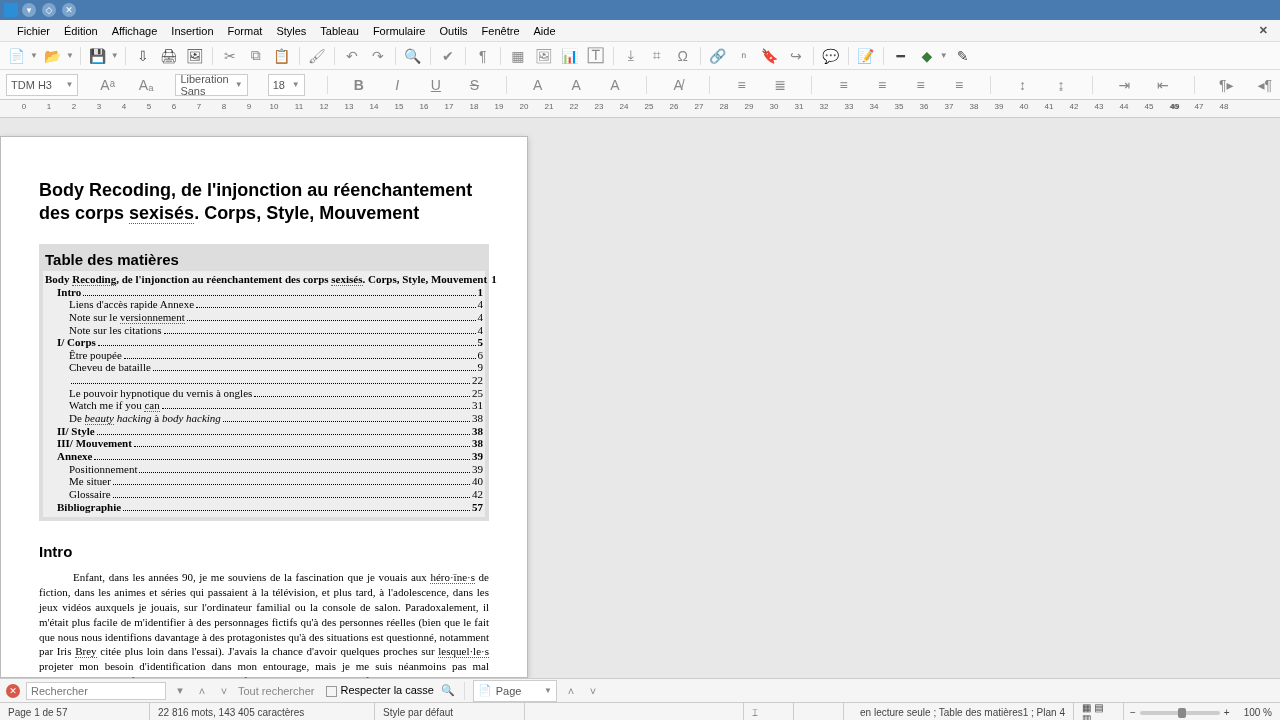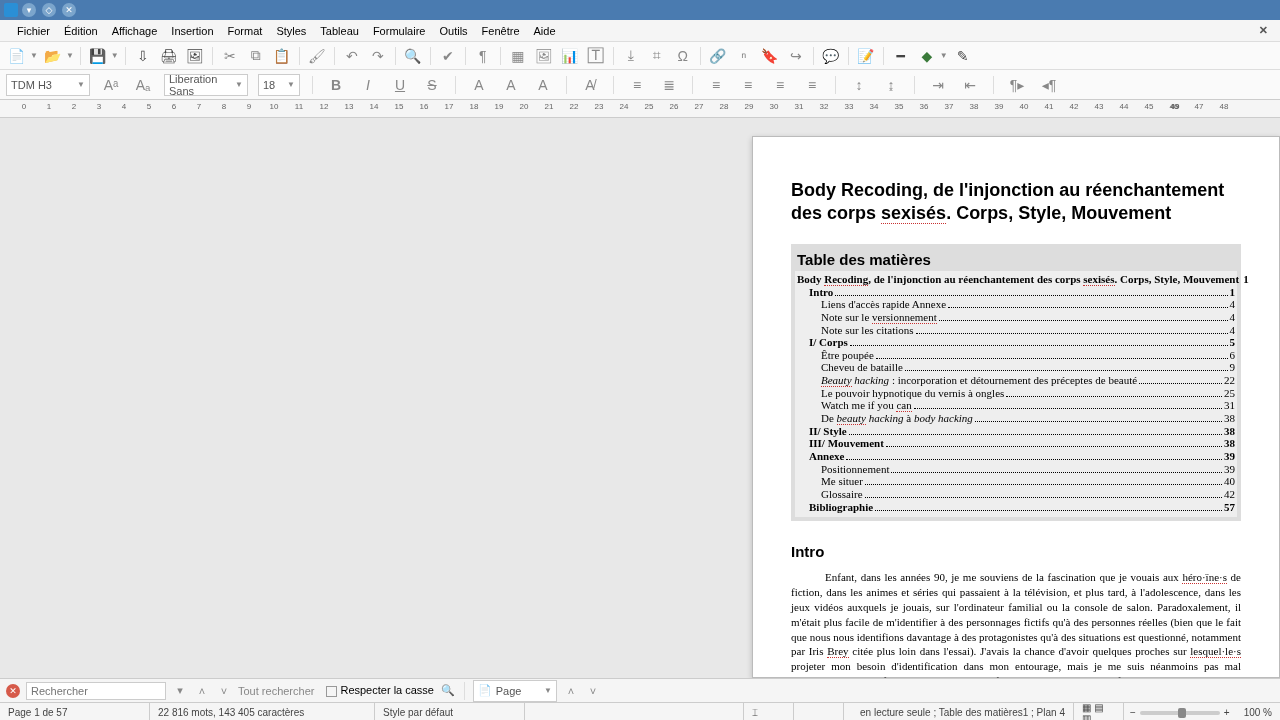--- a/index.html
+++ b/index.html
@@ -10,26 +10,26 @@
 .titlebar .wbtns{ display:flex;gap:6px;padding-right:6px;}
 .titlebar .wbtn{ width:14px;height:14px;border-radius:7px;background:#7ba5cc;display:flex;align-items:center;justify-content:center;font-size:9px;cursor:pointer;}
 .menubar{ background:#f5f5f5;height:22px;display:flex;align-items:center;padding:0 11px;gap:2px;font-size:11px;border-bottom:1px solid #ddd;position:relative;}
 .menubar span{ padding:2px 6px;cursor:pointer;}
 .menubar .close-panel{ position:absolute;right:6px;font-weight:bold;cursor:pointer;color:#555;}
 .toolbar{ background:#fafafa;height:28px;display:flex;align-items:center;padding:0 6px;gap:4px;border-bottom:1px solid #ddd;}
 .tbtn{ width:22px;height:22px;display:flex;align-items:center;justify-content:center;color:#888;font-size:14px;border-radius:2px;}
 .tbtn.en{ color:#444;cursor:pointer;}
 .sep{ width:1px;height:18px;background:#ddd;margin:0 2px;}
 .drop{ font-size:8px;color:#888;margin-left:-2px;}
-.fmtbar{ background:#fafafa;height:30px;display:flex;align-items:center;padding:0 6px;gap:10px;border-bottom:1px solid #ccc;}
+.fmtbar{ background:#fafafa;height:30px;display:flex;align-items:center;padding:0 6px;gap:20px;border-bottom:1px solid #ccc;}
 .combo{ height:22px;border:1px solid #ccc;background:#fff;display:flex;align-items:center;padding:0 4px;font-size:11px;color:#555;}
 .combo .arr{ margin-left:auto;font-size:8px;color:#888;padding-left:6px;}
 .ruler{ height:18px;background:#f5f5f5;border-bottom:1px solid #ccc;position:relative;font-size:8px;color:#666;overflow:hidden;}
 .ruler .tick{ position:absolute;top:2px;text-align:center;width:12px;}
-.workspace{ background:#e8e8e8;height:560px;overflow:hidden;display:flex;justify-content:flex-end;}
+.workspace{ background:#e8e8e8;height:560px;overflow:hidden;display:flex;justify-content:flex-start;}
 .page{ width:528px;background:#fff;border:1px solid #bbb;margin-top:18px;box-shadow:0 2px 6px rgba(0,0,0,.2);padding:42px 38px 0 38px;position:relative;font-family:"Liberation Serif","Times New Roman",serif;color:#000;}
 .page h1{ font-family:"Liberation Sans",Arial,sans-serif;font-size:18px;font-weight:bold;line-height:1.25;margin-bottom:20px;}
 .toc{ background:#ddd;padding:4px;}
 .toc-title{ font-family:"Liberation Sans",Arial,sans-serif;font-size:15px;font-weight:bold;padding:3px 2px;}
 .toc-body{ background:#eee;padding:2px 2px 4px 2px;font-size:11px;}
 .trow{ display:flex;align-items:baseline;white-space:nowrap;line-height:1.15;}
 .trow .lbl{ }
 .trow .dots{ flex:1;border-bottom:1px dotted #000;margin:0 2px 2px 2px;height:0.7em;}
 .trow .pg{ font-weight:inherit;}
 .trow.b{ font-weight:bold;}
@@ -275,21 +275,20 @@
             <span class="lbl">Être poupée</span>
             <span class="dots"></span>
             <span class="pg">6</span>
           </div>
           <div class="trow i2">
             <span class="lbl">Cheveu de bataille</span>
             <span class="dots"></span>
             <span class="pg">9</span>
           </div>
           <div class="trow i2">
-            <span class="lbl"><i><span class="spell">Beauty</span> hacking</i> : incorporation et détournement des préceptes de beauté</span>
             <span class="dots"></span>
             <span class="pg">22</span>
           </div>
           <div class="trow i2">
             <span class="lbl">Le pouvoir hypnotique du vernis à ongles</span>
             <span class="dots"></span>
             <span class="pg">25</span>
           </div>
           <div class="trow i2">
             <span class="lbl">Watch me if you <span class="spell">can</span></span>

